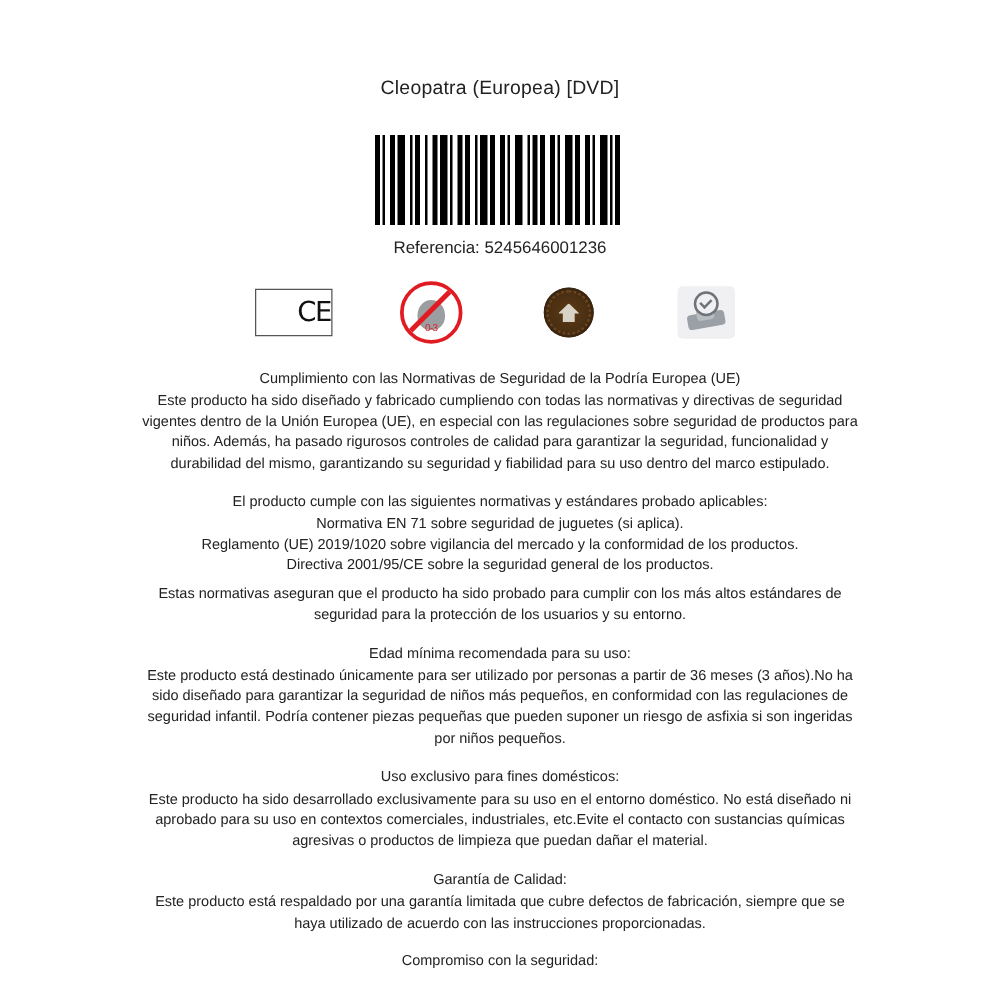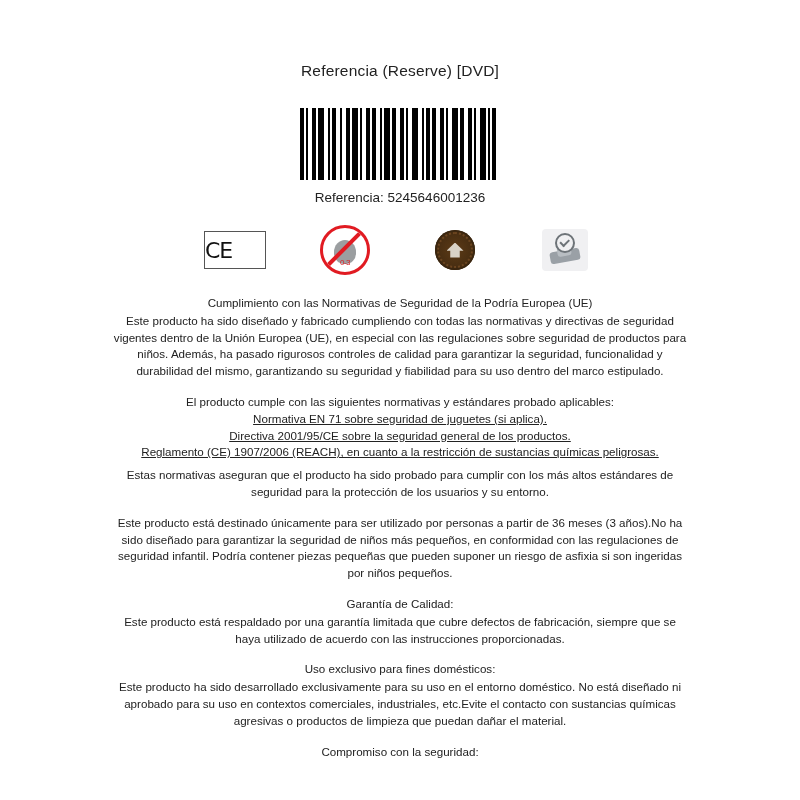--- a/index.html
+++ b/index.html
@@ -64,21 +64,21 @@
     justify-content: center;
     position: relative;
   }
   
   .ce-box {
     width: 68px;
     height: 36px;
     border: 1px solid #555;
     display: flex;
     align-items: center;
-    justify-content: flex-start;
+    justify-content: flex-end;
     background: #fff;
   }
   .ce-text {
     font-family: "DejaVu Sans", sans-serif;
     font-size: 22px;
     letter-spacing: -1px;
     color: #111;
     font-weight: 400;
   }
   
@@ -213,30 +213,29 @@
   }
   .sec-body {
     font-size: 11.6px;
     color: #222;
     line-height: 1.45;
   }
   .list-line {
     font-size: 11.6px;
     color: #222;
     line-height: 1.45;
-    text-decoration: underline;
   }
   .spacer-sm { height: 6px; }
 </style>
 </head>
 <body>
 
 <div class="page">
 
-  <div class="title">Referencia (Reserve) [DVD]</div>
+  <div class="title">Cleopatra (Europea) [DVD]</div>
 
   <div class="barcode-wrap">
     <div class="barcode" id="barcode">
         <span style="width: 4px;"></span>
         <span style="width: 2px; background: transparent;"></span>
         <span style="width: 2px;"></span>
         <span style="width: 4px; background: transparent;"></span>
         <span style="width: 4px;"></span>
         <span style="width: 2px; background: transparent;"></span>
         <span style="width: 6px;"></span>
@@ -327,39 +326,40 @@
   <div class="content">
 
     <div class="section">
       <div class="sec-head">Cumplimiento con las Normativas de Seguridad de la Podría Europea (UE)</div>
       <div class="sec-body">Este producto ha sido diseñado y fabricado cumpliendo con todas las normativas y directivas de seguridad vigentes dentro de la Unión Europea (UE), en especial con las regulaciones sobre seguridad de productos para niños. Además, ha pasado rigurosos controles de calidad para garantizar la seguridad, funcionalidad y durabilidad del mismo, garantizando su seguridad y fiabilidad para su uso dentro del marco estipulado.</div>
     </div>
 
     <div class="section">
       <div class="sec-body">El producto cumple con las siguientes normativas y estándares probado aplicables:</div>
       <div class="list-line">Normativa EN 71 sobre seguridad de juguetes (si aplica).</div>
+      <div class="list-line">Reglamento (UE) 2019/1020 sobre vigilancia del mercado y la conformidad de los productos.</div>
       <div class="list-line">Directiva 2001/95/CE sobre la seguridad general de los productos.</div>
-      <div class="list-line">Reglamento (CE) 1907/2006 (REACH), en cuanto a la restricción de sustancias químicas peligrosas.</div>
       <div class="spacer-sm"></div>
       <div class="sec-body">Estas normativas aseguran que el producto ha sido probado para cumplir con los más altos estándares de seguridad para la protección de los usuarios y su entorno.</div>
     </div>
 
     <div class="section">
+      <div class="sec-head">Edad mínima recomendada para su uso:</div>
       <div class="sec-body">Este producto está destinado únicamente para ser utilizado por personas a partir de 36 meses (3 años).No ha sido diseñado para garantizar la seguridad de niños más pequeños, en conformidad con las regulaciones de seguridad infantil. Podría contener piezas pequeñas que pueden suponer un riesgo de asfixia si son ingeridas por niños pequeños.</div>
+    </div>
+
+    <div class="section">
+      <div class="sec-head">Uso exclusivo para fines domésticos:</div>
+      <div class="sec-body">Este producto ha sido desarrollado exclusivamente para su uso en el entorno doméstico. No está diseñado ni aprobado para su uso en contextos comerciales, industriales, etc.Evite el contacto con sustancias químicas agresivas o productos de limpieza que puedan dañar el material.</div>
     </div>
 
     <div class="section">
       <div class="sec-head">Garantía de Calidad:</div>
       <div class="sec-body">Este producto está respaldado por una garantía limitada que cubre defectos de fabricación, siempre que se haya utilizado de acuerdo con las instrucciones proporcionadas.</div>
     </div>
 
     <div class="section">
-      <div class="sec-head">Uso exclusivo para fines domésticos:</div>
-      <div class="sec-body">Este producto ha sido desarrollado exclusivamente para su uso en el entorno doméstico. No está diseñado ni aprobado para su uso en contextos comerciales, industriales, etc.Evite el contacto con sustancias químicas agresivas o productos de limpieza que puedan dañar el material.</div>
-    </div>
-
-    <div class="section">
       <div class="sec-head">Compromiso con la seguridad:</div>
 
     </div>
 
   </div>
 </div>
 
 </body></html>

